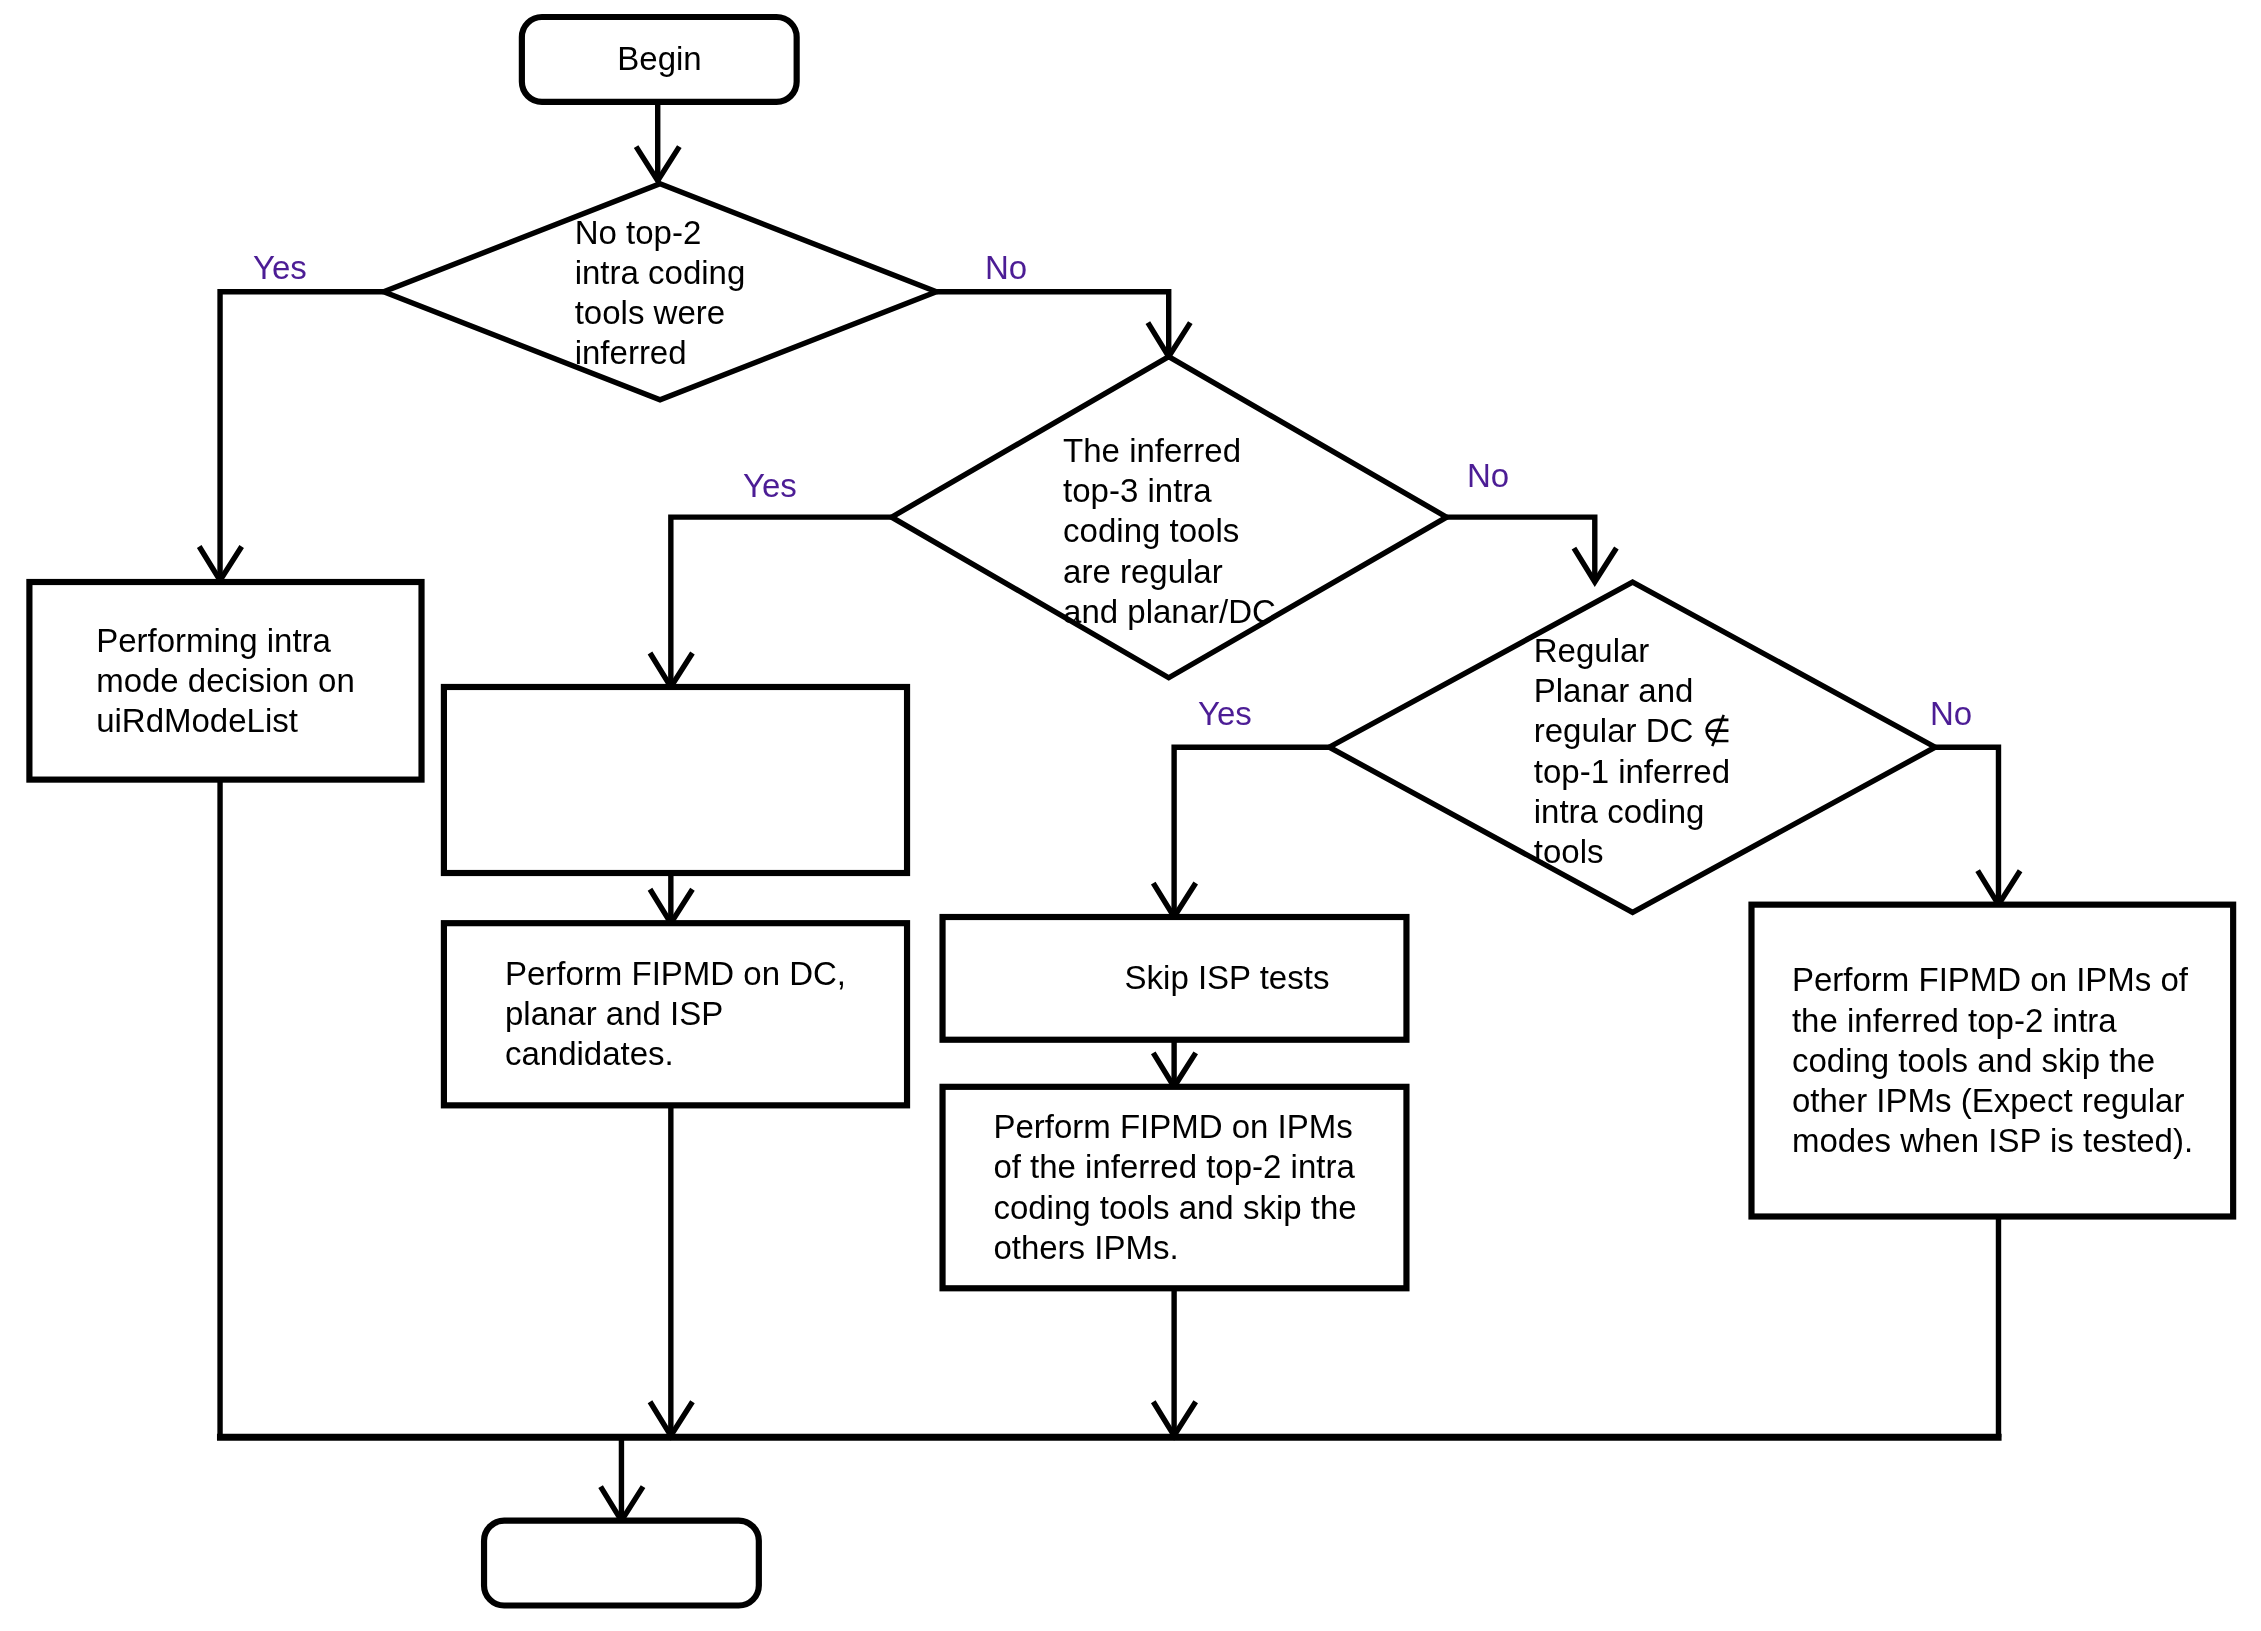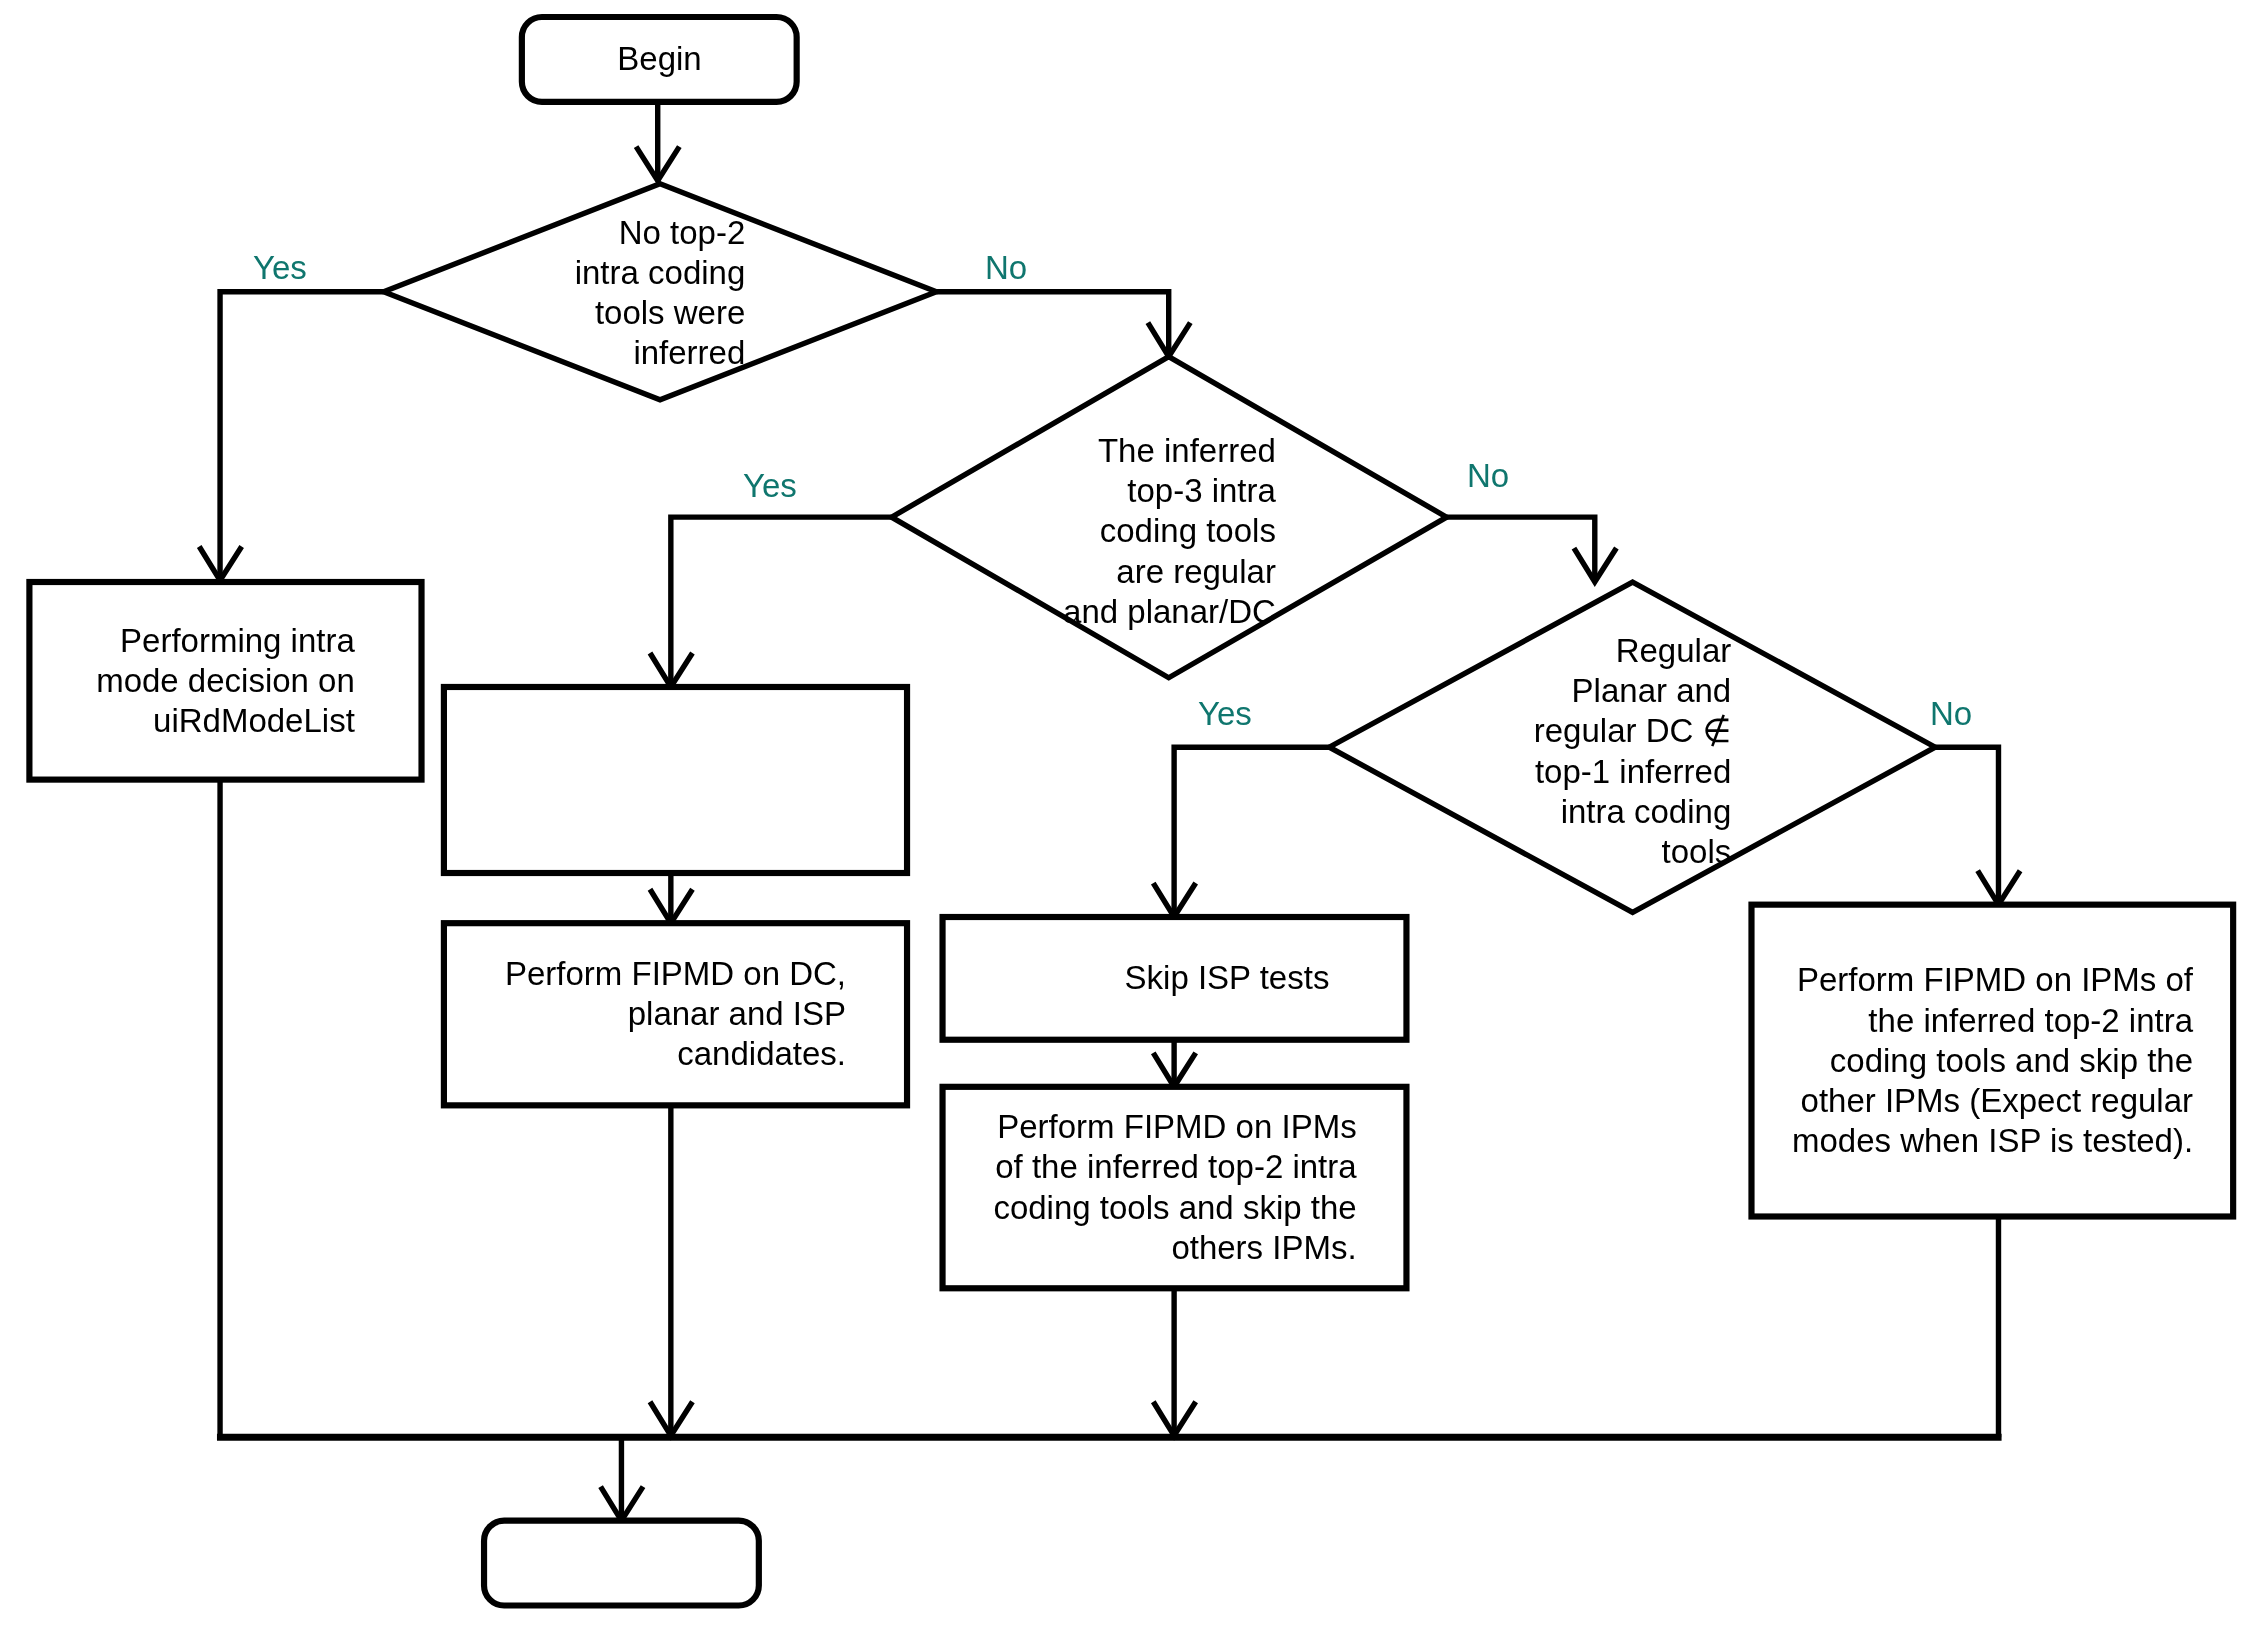--- a/index.html
+++ b/index.html
@@ -51,31 +51,31 @@
     fill: none;
     stroke: #000000;
     stroke-width: 7;
     stroke-linecap: butt;
   }
   .node-label {
     position: absolute;
     display: flex;
     align-items: center;
     justify-content: center;
-    text-align: right;
+    text-align: left;
     color: #000000;
     font-family: "Liberation Sans", sans-serif;
     font-size: 33px;
     line-height: 1.22;
     white-space: pre-line;
     pointer-events: none;
   }
   .edge-label {
     position: absolute;
-    color: #0f766e;
+    color: #4c1d95;
     font-family: "Liberation Sans", sans-serif;
     font-size: 33px;
     line-height: 1;
     white-space: nowrap;
   }
 </style>
 </head>
 <body>
 
 <div id="canvas-wrap">

